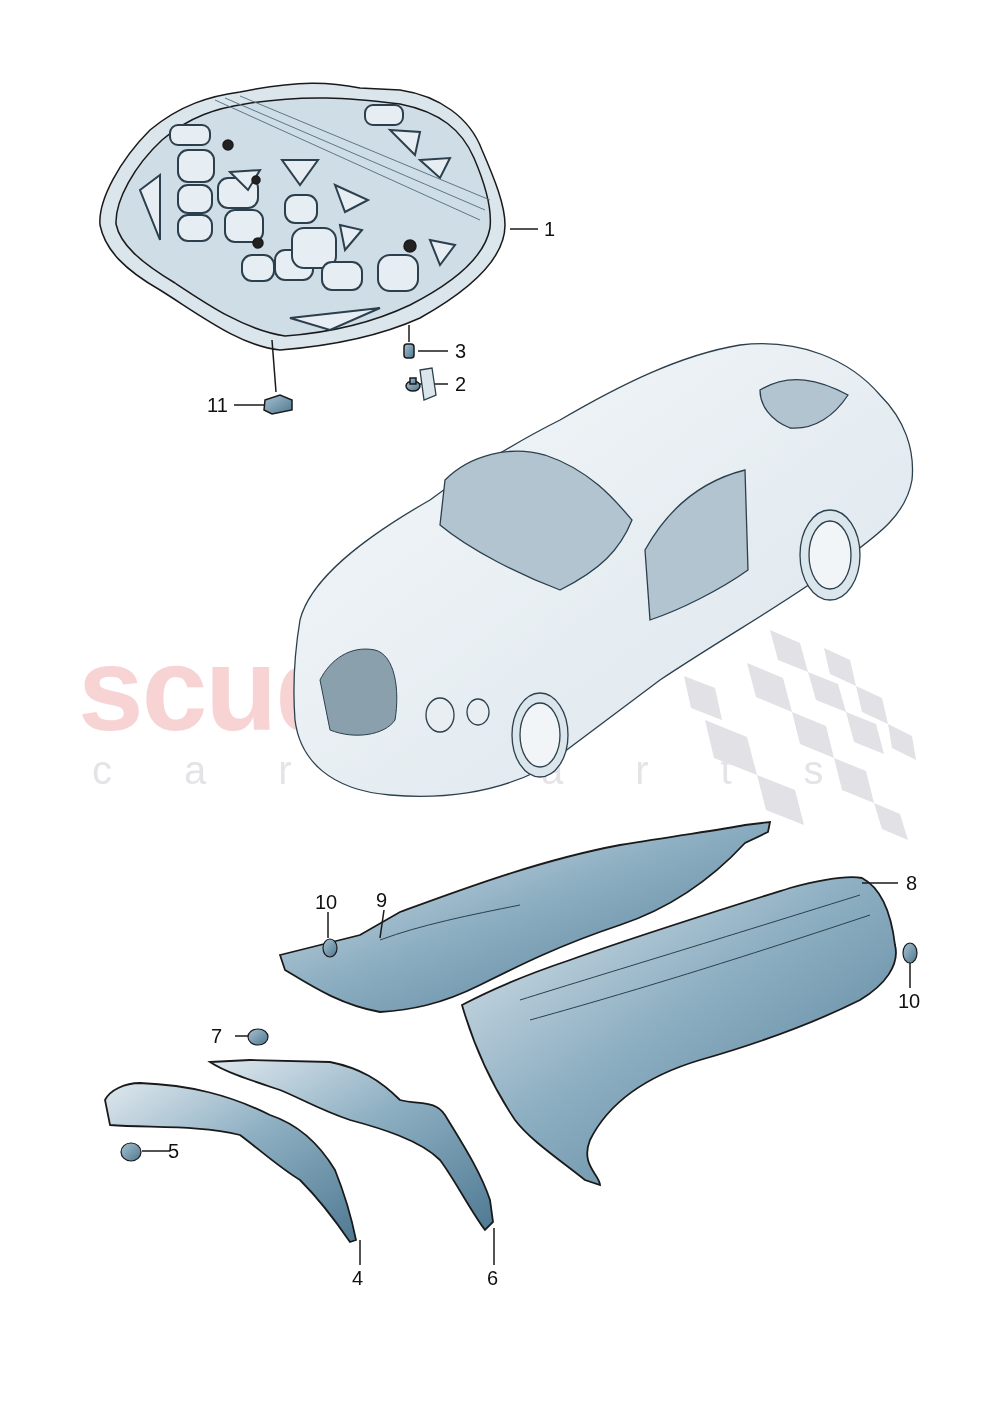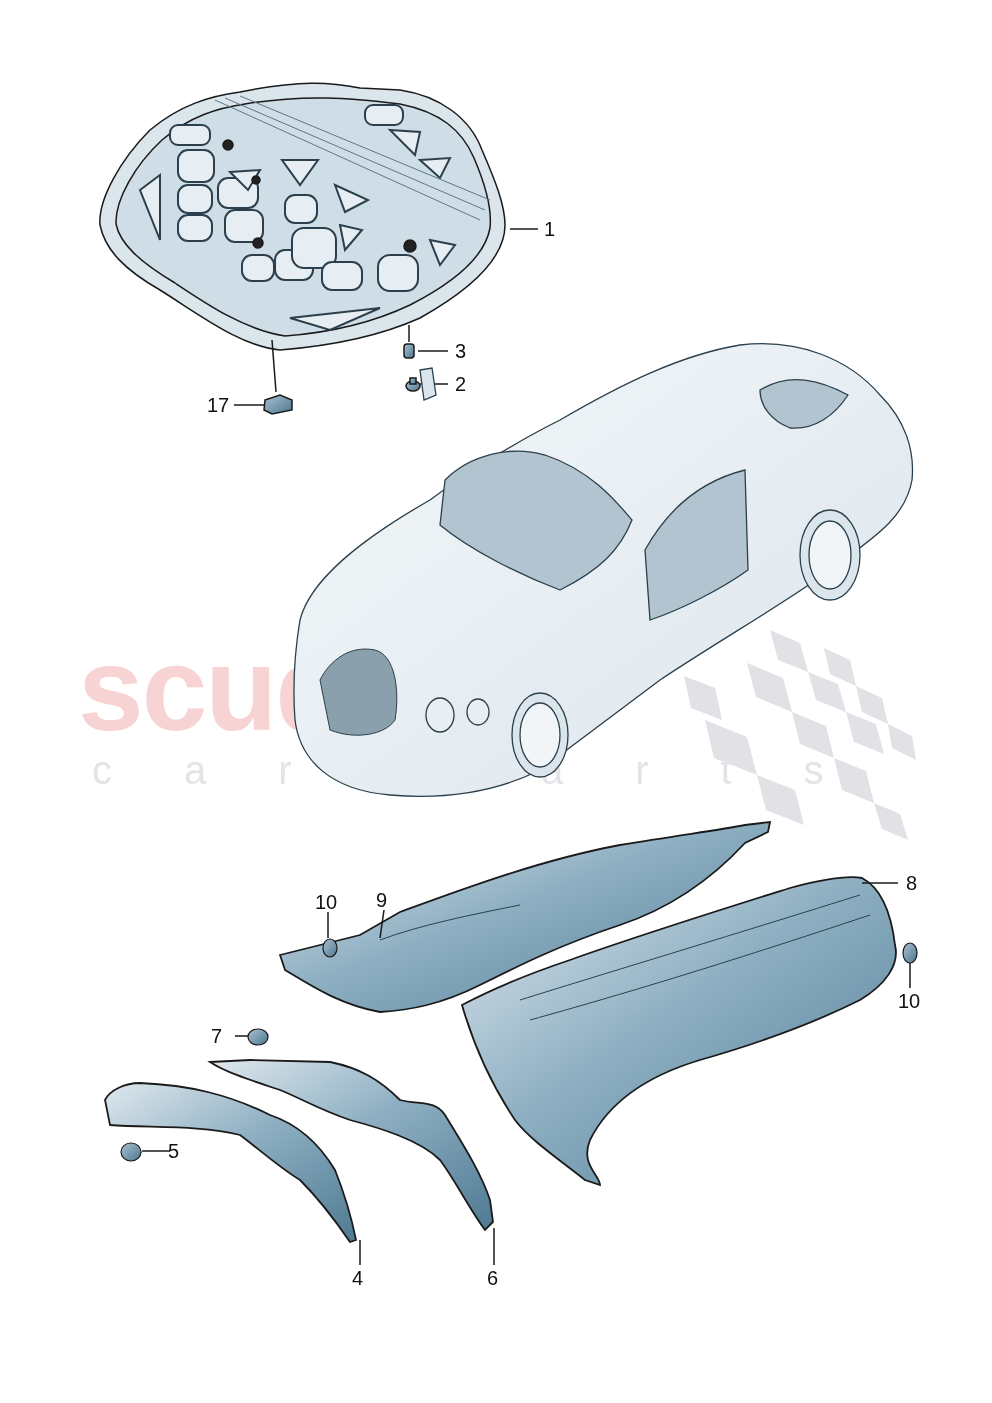--- a/index.html
+++ b/index.html
@@ -178,13 +178,13 @@
 <div class="label" style="left:455px; top:374px;">2</div>
 <div class="label" style="left:455px; top:341px;">3</div>
 <div class="label" style="left:352px; top:1268px;">4</div>
 <div class="label" style="left:168px; top:1141px;">5</div>
 <div class="label" style="left:487px; top:1268px;">6</div>
 <div class="label" style="left:211px; top:1026px;">7</div>
 <div class="label" style="left:906px; top:873px;">8</div>
 <div class="label" style="left:376px; top:890px;">9</div>
 <div class="label" style="left:315px; top:892px;">10</div>
 <div class="label" style="left:898px; top:991px;">10</div>
-<div class="label" style="left:207px; top:395px;">17</div>
+<div class="label" style="left:207px; top:395px;">11</div>
 
 </body></html>

